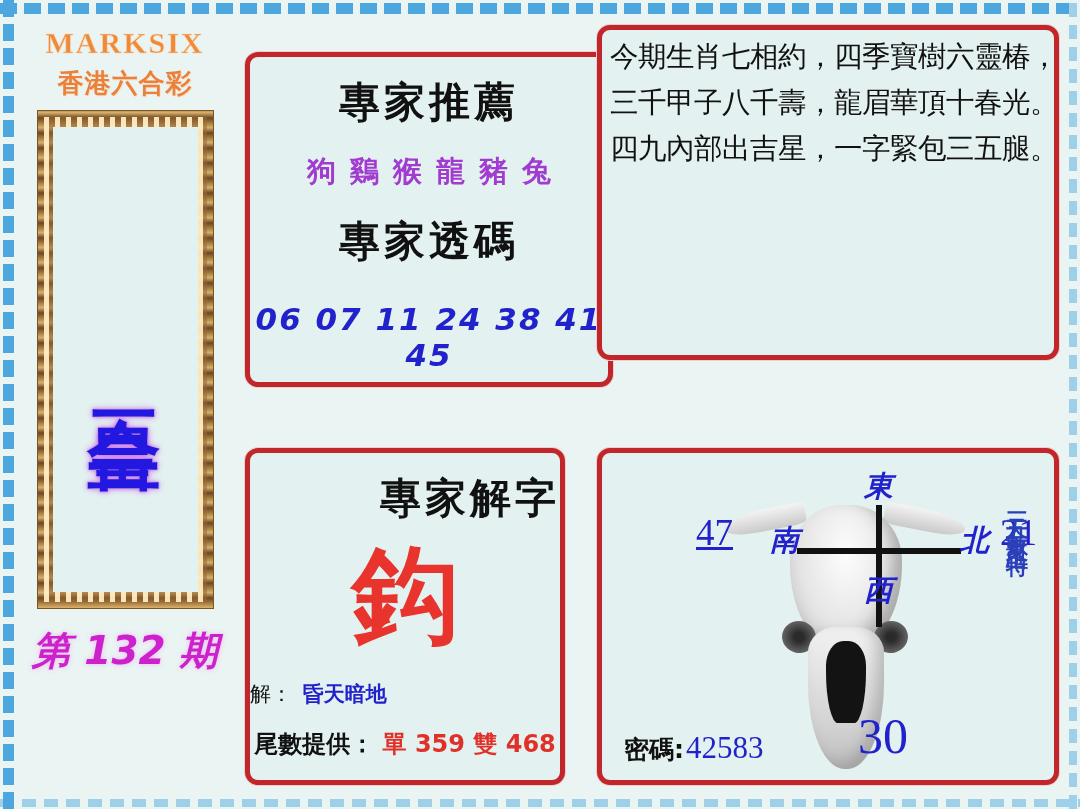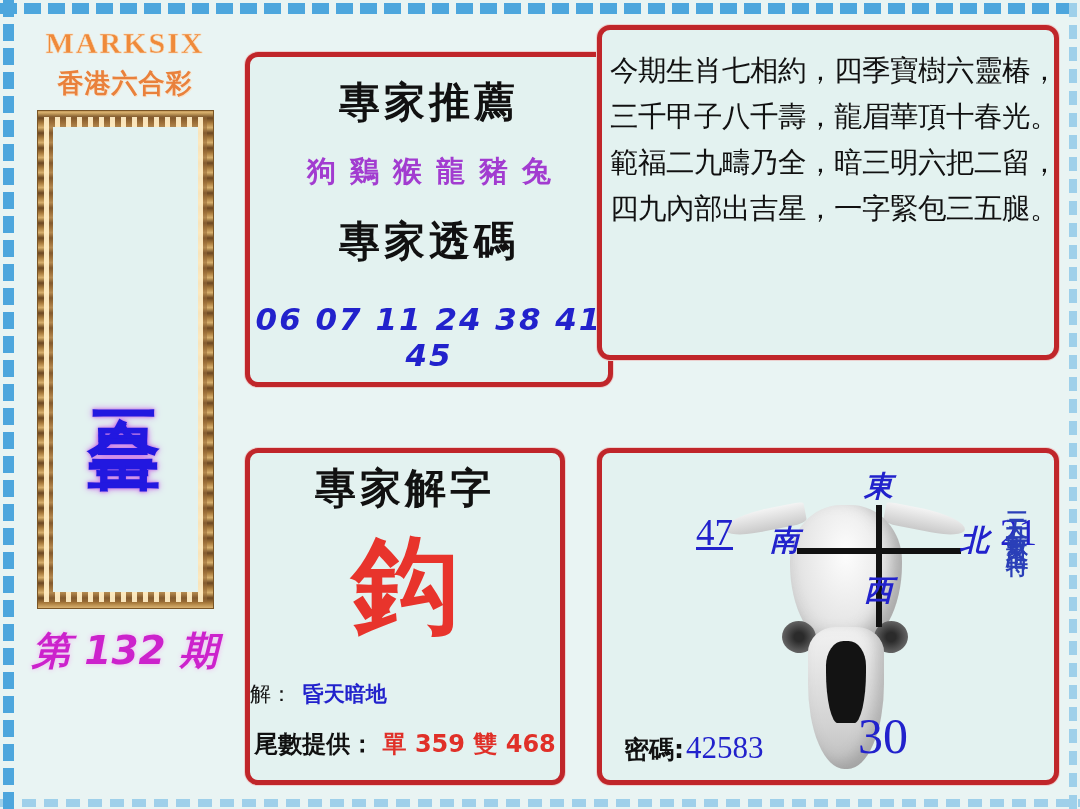--- a/index.html
+++ b/index.html
@@ -161,33 +161,33 @@
   }
 
   
   #poem-title {
     font-size: 39px;
     margin-top: 12px;
     letter-spacing: 5px;
     -webkit-text-stroke: 1px #111;
     color: #1a1a1a;
   }
-  #poem-lines { margin-top: 18px; padding: 0 8px; }
+  #poem-lines { margin-top: 4px; padding: 0 8px; }
   .poem-line {
     font-family: "DejaVu Sans", sans-serif;
     font-size: 28.5px;
     color: #111;
     text-align: center;
     line-height: 1.62;
     white-space: nowrap;
     letter-spacing: -0.5px;
   }
 
   
-  #char-title { font-size: 41px; margin-top: 8px; letter-spacing: 4px; }
+  #char-title { font-size: 41px; margin-top: 18px; letter-spacing: 4px; text-align: right; }
   #big-char {
     text-align: center;
     font-family: "DejaVu Sans", sans-serif;
     font-size: 106px;
     font-weight: bold;
     color: #e8342c;
     line-height: 1.05;
     margin-top: 14px;
   }
   #char-meaning {
@@ -362,21 +362,20 @@
     <div class="panel-title" id="reveal-title">專家透碼</div>
 
     <div id="lottery-nums">06 07 11 24 38 41 45</div>
   </div>
 
   <div class="panel" id="panel-poem">
 
     <div id="poem-lines">
       <div class="poem-line">今期生肖七相約，四季寶樹六靈椿，</div>
       <div class="poem-line">三千甲子八千壽，龍眉華頂十春光。</div>
-      <div class="poem-line">範福二九疇乃全，暗三明六把二留，</div>
       <div class="poem-line">四九內部出吉星，一字緊包三五腿。</div>
     </div>
   </div>
 
   <div class="panel" id="panel-char">
     <div class="panel-title" id="char-title">專家解字</div>
 
     <div id="big-char">鈎</div>
 
     <div id="char-meaning">

